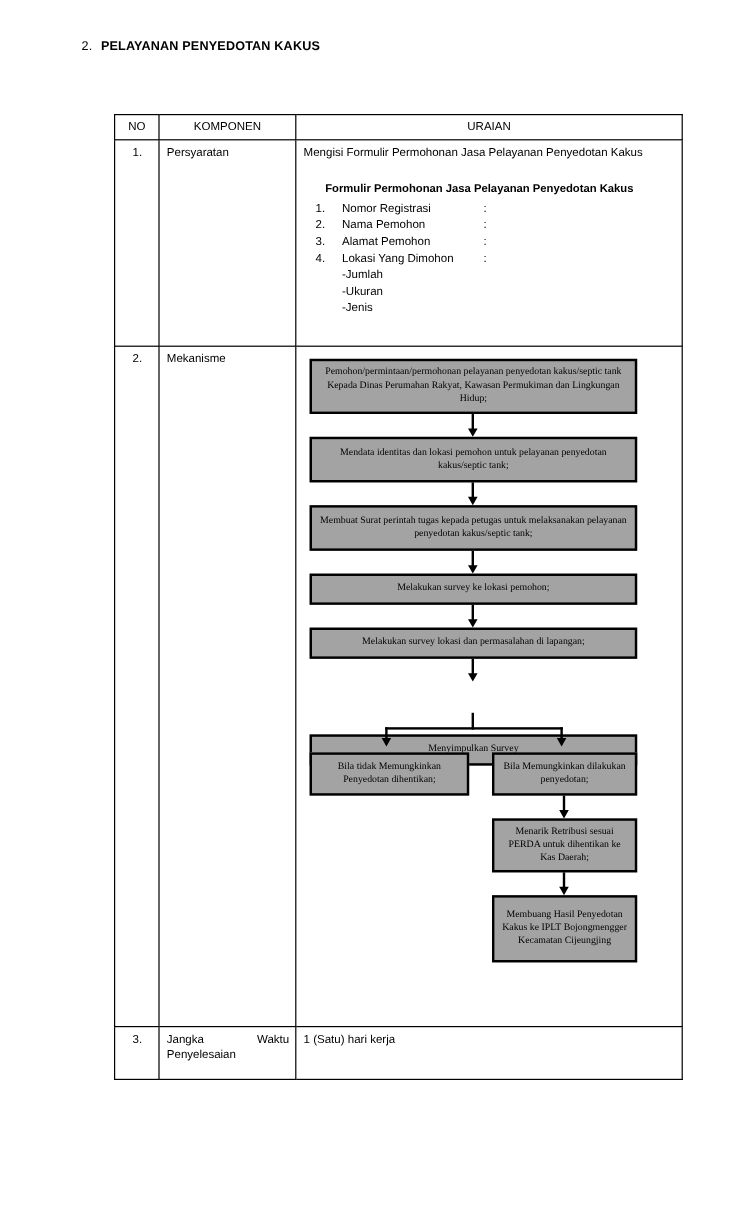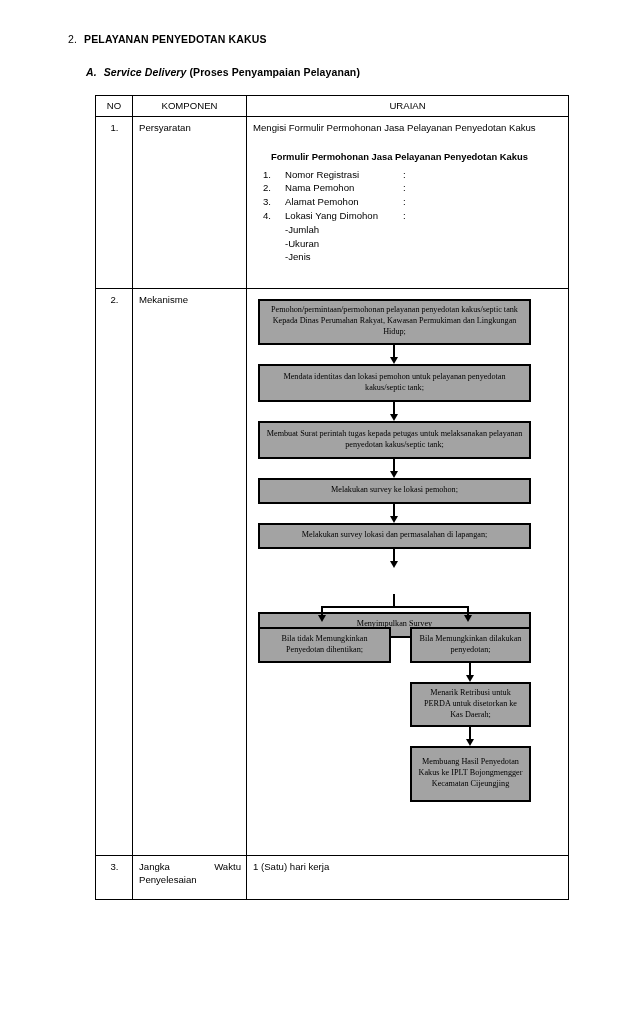--- a/index.html
+++ b/index.html
@@ -144,23 +144,20 @@
 </style>
 </head>
 <body>
 
 <div class="page">
 
   <div class="heading-1">
     <span class="num">2.</span><span>PELAYANAN PENYEDOTAN KAKUS</span>
   </div>
 
-  <div class="heading-2">
-    <span class="lbl">A.</span><span class="em">Service Delivery</span>&nbsp;<span>(Proses Penyampaian Pelayanan)</span>
-  </div>
 
   <table class="tbl">
     <thead>
       <tr>
         <td class="col-no">NO</td>
         <td class="col-komp">KOMPONEN</td>
         <td class="col-ur">URAIAN</td>
       </tr>
     </thead>
     <tbody>
@@ -254,21 +251,21 @@
               <span>Bila tidak Memungkinkan Penyedotan dihentikan;</span>
             </div>
 
             <div class="fbox" style="left:157px; top:334px; width:121px; height:36px;">
               <span>Bila Memungkinkan dilakukan penyedotan;</span>
             </div>
             <div class="vline" style="left:216px; top:370px; height:16px;"></div>
             <div class="arrow" style="left:212.5px; top:382px;"></div>
 
             <div class="fbox" style="left:157px; top:389px; width:121px; height:45px;">
-              <span>Menarik Retribusi untuk PERDA untuk disetorkan ke Kas Daerah;</span>
+              <span>Menarik Retribusi sesuai PERDA untuk dihentikan ke Kas Daerah;</span>
             </div>
             <div class="vline" style="left:216px; top:434px; height:16px;"></div>
             <div class="arrow" style="left:212.5px; top:446px;"></div>
 
             <div class="fbox" style="left:157px; top:453px; width:121px; height:56px;">
               <span>Membuang Hasil Penyedotan Kakus ke IPLT Bojongmengger Kecamatan Cijeungjing</span>
             </div>
 
           </div>
         </td>

